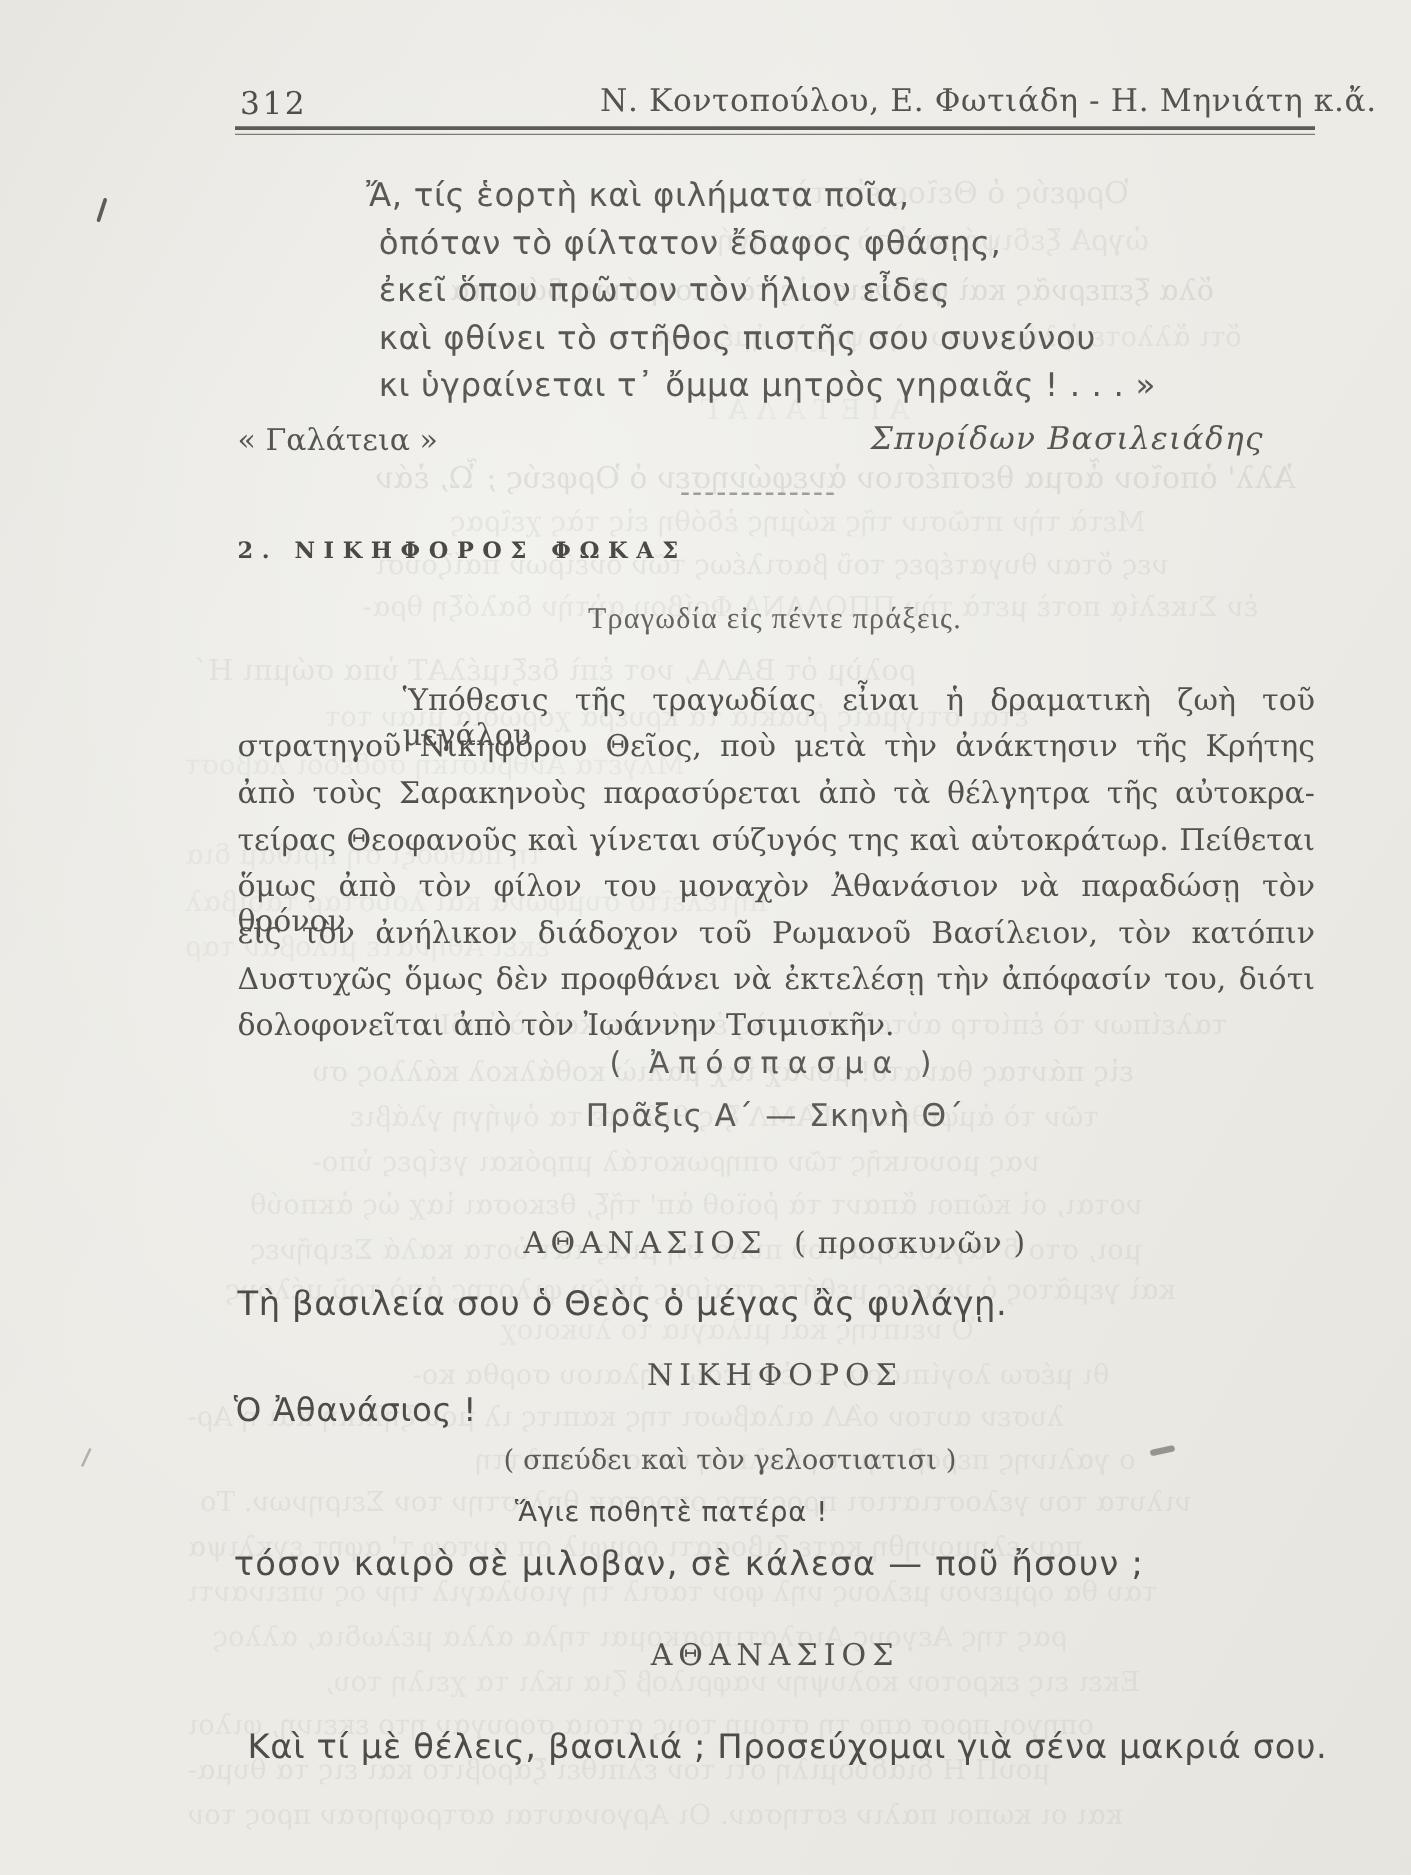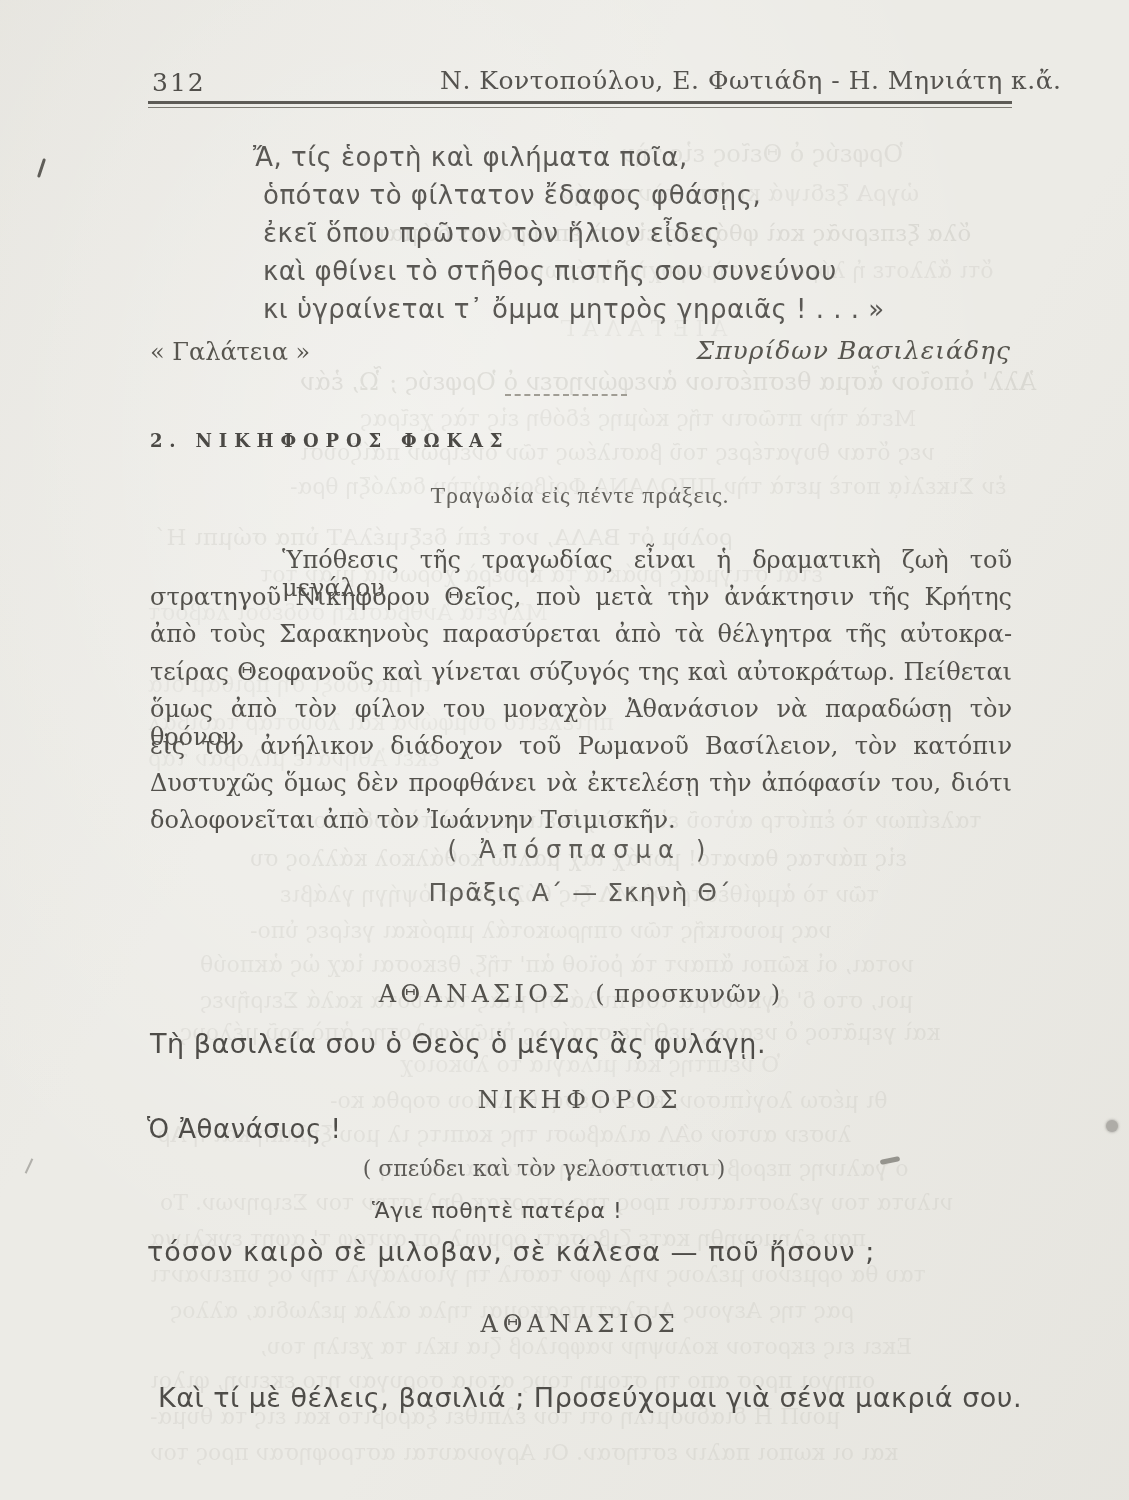--- a/index.html
+++ b/index.html
@@ -10,21 +10,21 @@
     background-image:
       radial-gradient(ellipse at 35% 30%, rgba(255,255,255,0.35), rgba(0,0,0,0) 60%),
       linear-gradient(120deg, rgba(210,207,198,0.25), rgba(0,0,0,0) 35%),
       linear-gradient(300deg, rgba(205,202,193,0.2), rgba(0,0,0,0) 40%);
     overflow:hidden;
     font-family:"DejaVu Serif", serif;
     color:#4f4d49;
   }
   .layer{position:absolute;inset:0;}
   #bleedthrough-layer{z-index:1;}
-  #content-layer{z-index:2;}
+  #content-layer{z-index:2;margin-left:40px;}
   .ghost{
     position:absolute;
     transform:scaleX(-1);
     font-family:"DejaVu Serif", serif;
     color:#8d8a80;
     white-space:nowrap;
     pointer-events:none;
   }
   
   .page-number{position:absolute;left:152px;top:68px;font-size:25px;letter-spacing:2px;color:#514f4b;}

